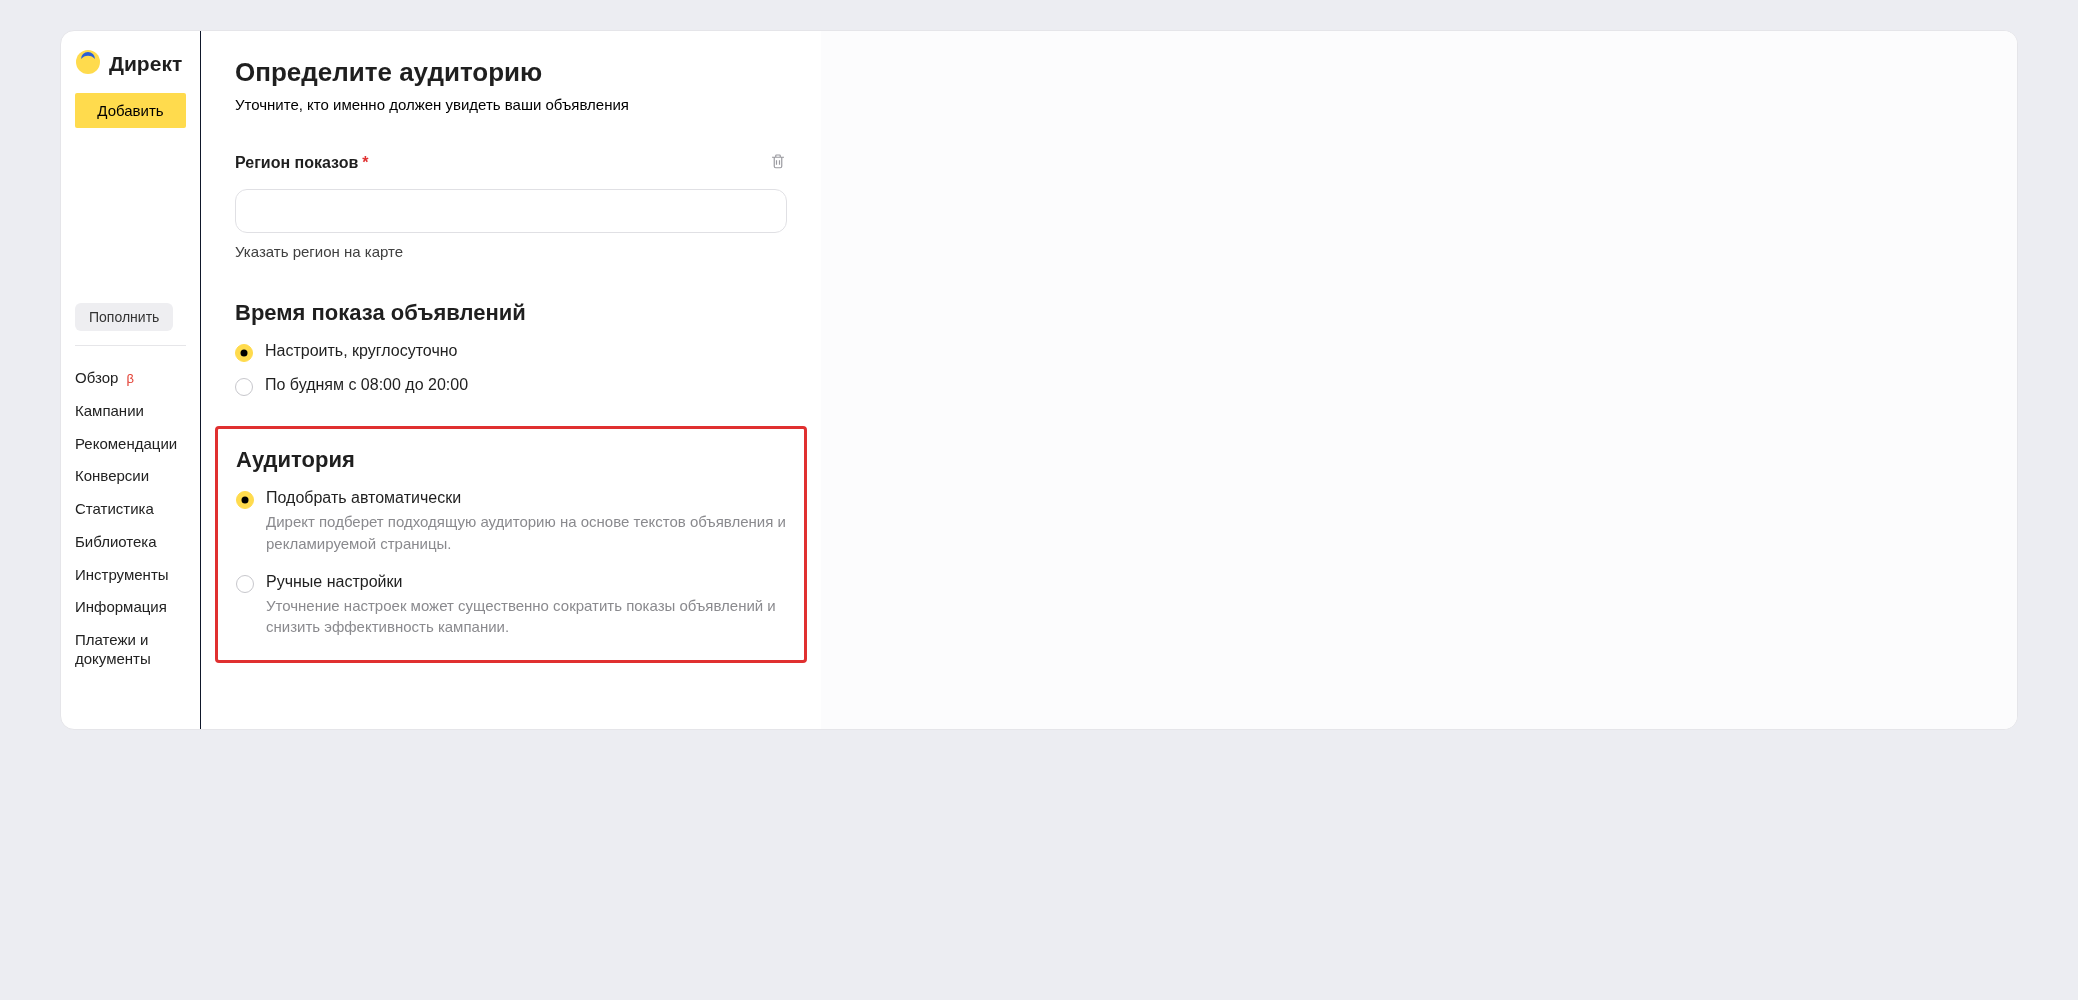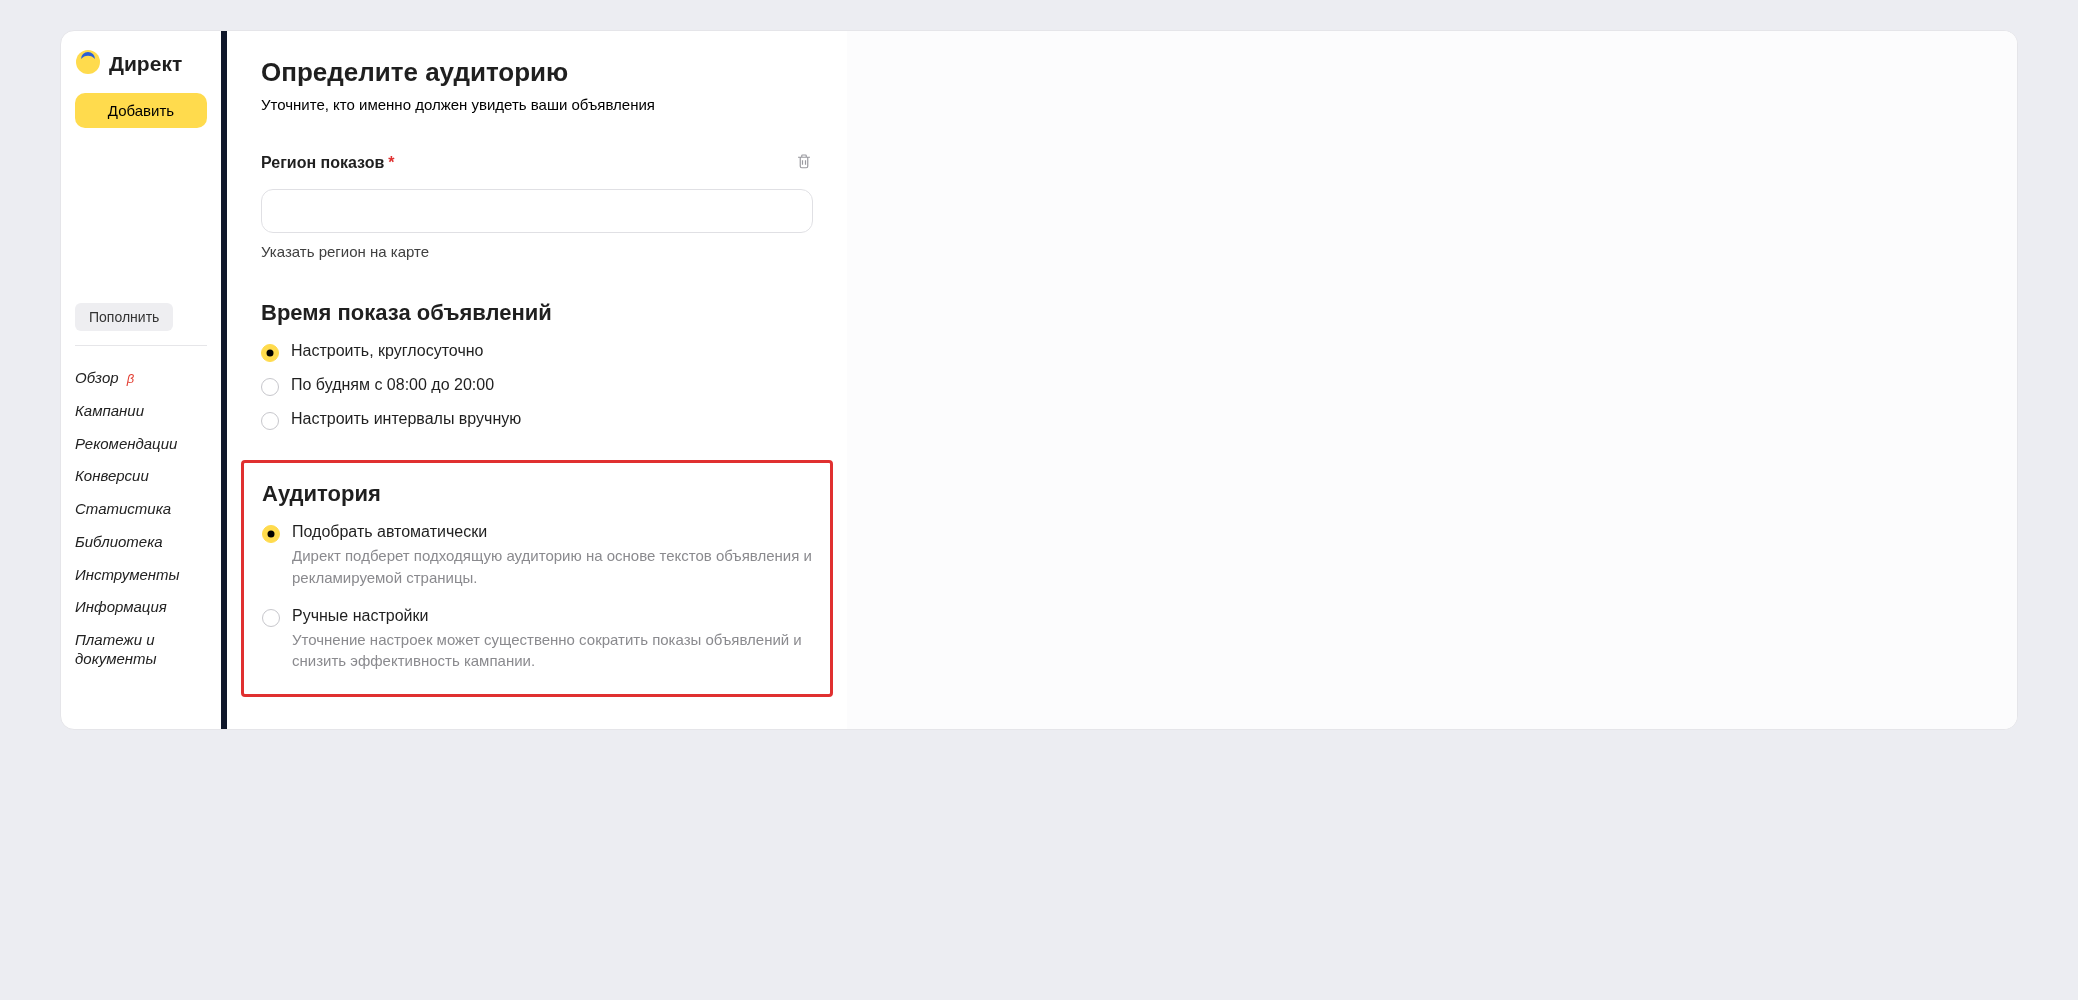--- a/index.html
+++ b/index.html
@@ -11,40 +11,40 @@
   }
   .app {
     display: flex;
     background: #fff;
     border: 1px solid #e5e5e9;
     border-radius: 14px;
     overflow: hidden;
     min-height: 700px;
   }
   .sidebar {
-    width: 166px;
+    width: 140px;
     padding: 18px 14px 20px 14px;
-    border-right: 6px solid #0f172a;
+    border-right: 1px solid #0f172a;
     display: flex;
     flex-direction: column;
   }
   .brand {
     display: flex;
     align-items: center;
     gap: 8px;
     margin-bottom: 14px;
   }
   .brand-name {
     font-size: 21px;
     font-weight: 700;
   }
   .btn-add {
     background: #ffdb4d;
     border: none;
-    border-radius: 10px;
+    border-radius: 2px;
     padding: 9px 0;
     font-size: 15px;
     cursor: pointer;
     width: 100%;
   }
   .spacer-top { height: 175px; }
   .btn-topup {
     background: #eeeef1;
     border: none;
     border-radius: 6px;
@@ -53,21 +53,21 @@
     color: #333;
     cursor: pointer;
     align-self: flex-start;
     margin-bottom: 14px;
   }
   .divider {
     height: 1px;
     background: #e6e6e9;
     margin-bottom: 16px;
   }
-  .nav { list-style: none; font-style: italic; }
+  .nav { list-style: none; }
   .nav li {
     font-size: 15px;
     color: #222;
     padding: 7px 0;
     cursor: pointer;
     line-height: 1.25;
   }
   .nav li .beta {
     color: #e23b2f;
     font-size: 13px;
@@ -238,24 +238,20 @@
       <h2 class="h2b">Время показа объявлений</h2>
 
       <div class="radio-row">
         <span class="radio checked"></span>
         <span class="radio-label">Настроить, круглосуточно</span>
       </div>
       <div class="radio-row">
         <span class="radio"></span>
         <span class="radio-label">По будням с 08:00 до 20:00</span>
       </div>
-      <div class="radio-row">
-        <span class="radio"></span>
-        <span class="radio-label">Настроить интервалы вручную</span>
-      </div>
 
       <div class="highlight-box">
         <h2 class="h2b">Аудитория</h2>
 
         <div class="radio-row">
           <span class="radio checked"></span>
           <div>
             <div class="radio-label">Подобрать автоматически</div>
             <div class="radio-desc">Директ подберет подходящую аудиторию на основе текстов объявления и рекламируемой страницы.</div>
           </div>

